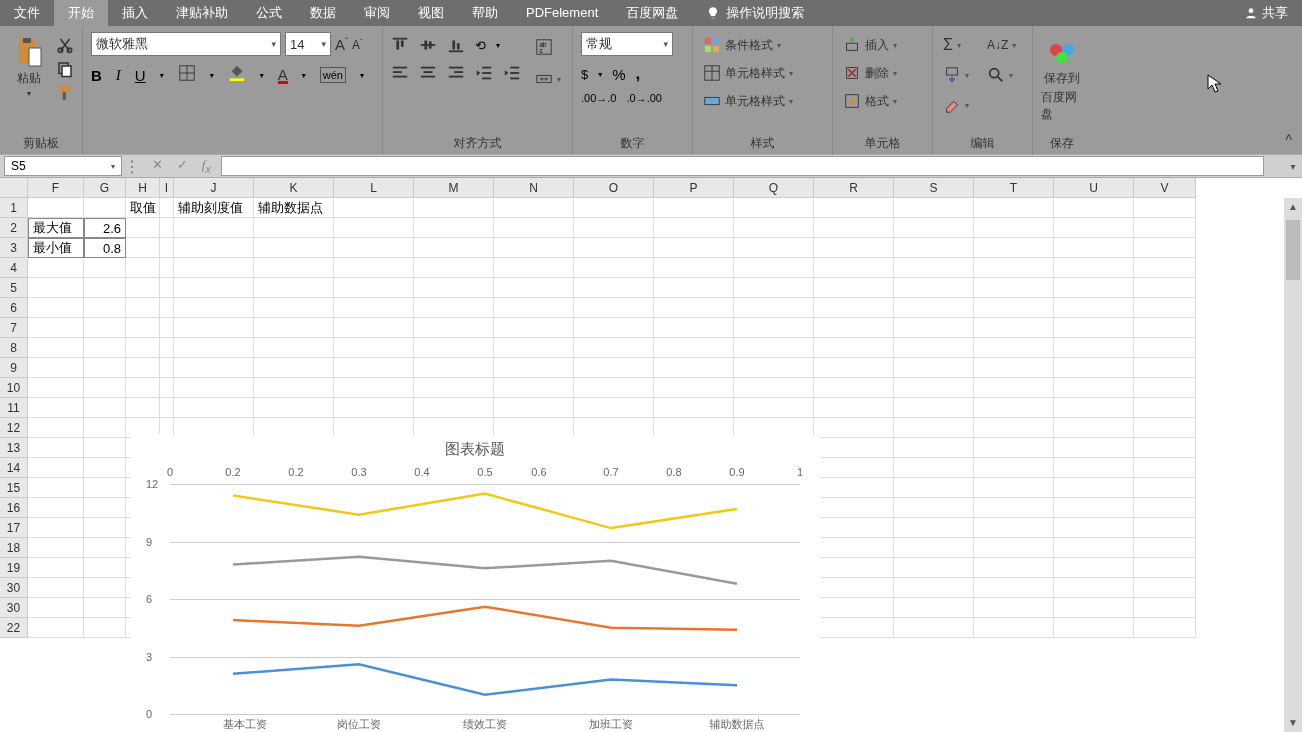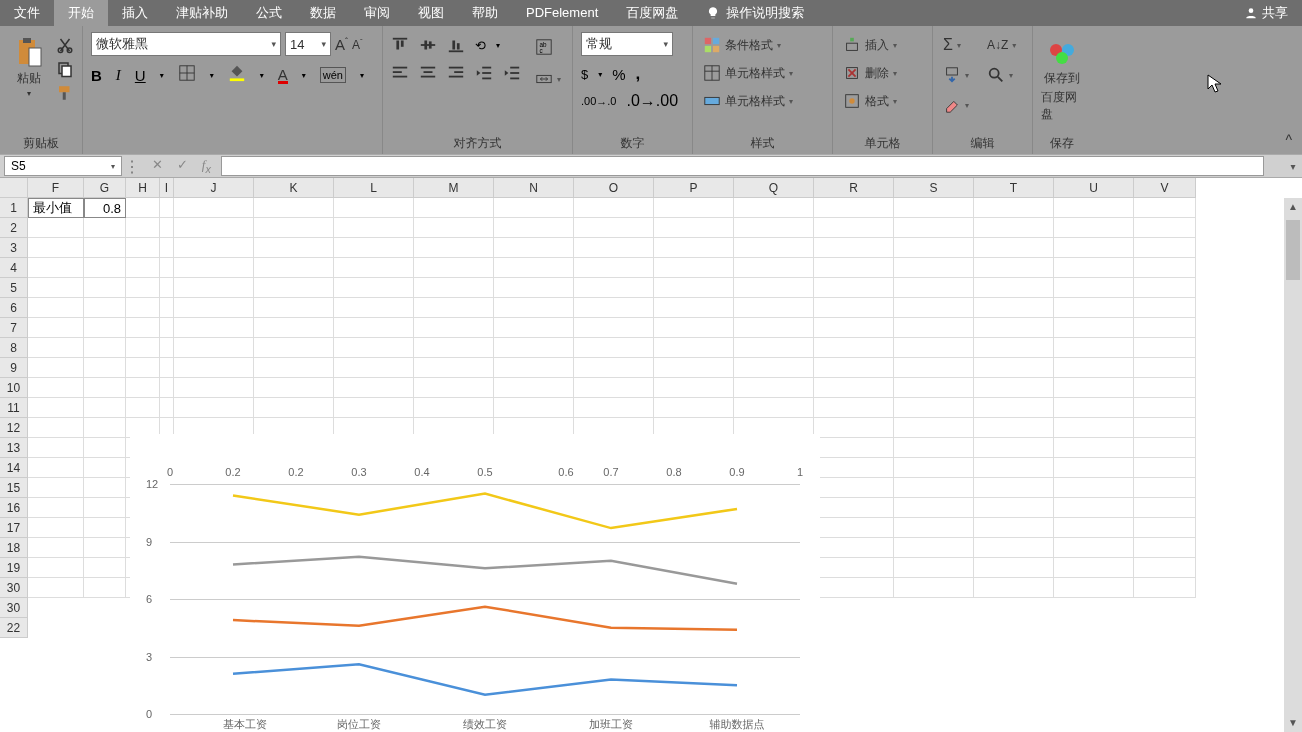--- a/index.html
+++ b/index.html
@@ -247,21 +247,21 @@
           <span class="dd">▾</span>
         </div>
       <div class="row" style="gap:10px">
         <span style="font-size:13px">$</span>
           <span style="font-size:8px">▾</span>
         <span style="font-size:15px">%</span>
         <span style="font-size:17px;font-weight:bold">,</span>
       </div>
       <div class="row" style="gap:10px">
         <span style="font-size:11px">.00→.0</span>
-        <span style="font-size:16px">.0→.00</span>
+        <span style="font-size:11px">.0→.00</span>
       </div>
     </div>
     <div class="group-label">数字</div>
   </div>
 
   <div class="group" style="width:140px">
     <div class="group-body col" style="gap:6px;padding-top:2px">
       <div class="ribbtn">
           <svg class="sm" viewBox="0 0 20 20">
             <rect x="2" y="2" width="7" height="7" fill="#d66"></rect>
@@ -434,20 +434,58 @@
       <div class="rh" style="height: 20px; line-height: 20px;">16</div>
       <div class="rh" style="height: 20px; line-height: 20px;">17</div>
       <div class="rh" style="height: 20px; line-height: 20px;">18</div>
       <div class="rh" style="height: 20px; line-height: 20px;">19</div>
       <div class="rh" style="height: 20px; line-height: 20px;">30</div>
       <div class="rh" style="height: 20px; line-height: 20px;">30</div>
       <div class="rh" style="height: 20px; line-height: 20px;">22</div>
     </div>
   <div class="cells" id="cells">
       <div class="cellrow">
+        <div class="cell" style="width: 56px; height: 20px;"></div>
+        <div class="cell" style="width: 42px; height: 20px;"></div>
+        <div class="cell l" style="width: 34px; height: 20px;">取值</div>
+        <div class="cell" style="width: 14px; height: 20px;"></div>
+        <div class="cell l" style="width: 80px; height: 20px;">辅助刻度值</div>
+        <div class="cell l" style="width: 80px; height: 20px;">辅助数据点</div>
+        <div class="cell" style="width: 80px; height: 20px;"></div>
+        <div class="cell" style="width: 80px; height: 20px;"></div>
+        <div class="cell" style="width: 80px; height: 20px;"></div>
+        <div class="cell" style="width: 80px; height: 20px;"></div>
+        <div class="cell" style="width: 80px; height: 20px;"></div>
+        <div class="cell" style="width: 80px; height: 20px;"></div>
+        <div class="cell" style="width: 80px; height: 20px;"></div>
+        <div class="cell" style="width: 80px; height: 20px;"></div>
+        <div class="cell" style="width: 80px; height: 20px;"></div>
+        <div class="cell" style="width: 80px; height: 20px;"></div>
+        <div class="cell" style="width: 62px; height: 20px;"></div>
+      </div>
+      <div class="cellrow">
+        <div class="cell b l" style="width: 56px; height: 20px;">最大值</div>
+        <div class="cell b" style="width: 42px; height: 20px;">2.6</div>
+        <div class="cell" style="width: 34px; height: 20px;"></div>
+        <div class="cell" style="width: 14px; height: 20px;"></div>
+        <div class="cell" style="width: 80px; height: 20px;"></div>
+        <div class="cell" style="width: 80px; height: 20px;"></div>
+        <div class="cell" style="width: 80px; height: 20px;"></div>
+        <div class="cell" style="width: 80px; height: 20px;"></div>
+        <div class="cell" style="width: 80px; height: 20px;"></div>
+        <div class="cell" style="width: 80px; height: 20px;"></div>
+        <div class="cell" style="width: 80px; height: 20px;"></div>
+        <div class="cell" style="width: 80px; height: 20px;"></div>
+        <div class="cell" style="width: 80px; height: 20px;"></div>
+        <div class="cell" style="width: 80px; height: 20px;"></div>
+        <div class="cell" style="width: 80px; height: 20px;"></div>
+        <div class="cell" style="width: 80px; height: 20px;"></div>
+        <div class="cell" style="width: 62px; height: 20px;"></div>
+      </div>
+      <div class="cellrow">
         <div class="cell b l" style="width: 56px; height: 20px;">最小值</div>
         <div class="cell b" style="width: 42px; height: 20px;">0.8</div>
         <div class="cell" style="width: 34px; height: 20px;"></div>
         <div class="cell" style="width: 14px; height: 20px;"></div>
         <div class="cell" style="width: 80px; height: 20px;"></div>
         <div class="cell" style="width: 80px; height: 20px;"></div>
         <div class="cell" style="width: 80px; height: 20px;"></div>
         <div class="cell" style="width: 80px; height: 20px;"></div>
         <div class="cell" style="width: 80px; height: 20px;"></div>
         <div class="cell" style="width: 80px; height: 20px;"></div>
@@ -816,38 +854,39 @@
         <div class="cell" style="width: 80px; height: 20px;"></div>
         <div class="cell" style="width: 80px; height: 20px;"></div>
         <div class="cell" style="width: 80px; height: 20px;"></div>
         <div class="cell" style="width: 80px; height: 20px;"></div>
         <div class="cell" style="width: 80px; height: 20px;"></div>
         <div class="cell" style="width: 62px; height: 20px;"></div>
       </div>
     </div>
 
   <div class="chart">
+    <div class="chart-title">图表标题</div>
     <div class="plot" id="plot">
         <div class="hgrid" style="top: 230px;"></div>
         <div class="ylab" style="top: 230px;">0</div>
         <div class="hgrid" style="top: 172.5px;"></div>
         <div class="ylab" style="top: 172.5px;">3</div>
         <div class="hgrid" style="top: 115px;"></div>
         <div class="ylab" style="top: 115px;">6</div>
         <div class="hgrid" style="top: 57.5px;"></div>
         <div class="ylab" style="top: 57.5px;">9</div>
         <div class="hgrid" style="top: 0px;"></div>
         <div class="ylab" style="top: 0px;">12</div>
         <div class="xlab" style="left: 0px;">0</div>
         <div class="xlab" style="left: 63px;">0.2</div>
         <div class="xlab" style="left: 126px;">0.2</div>
         <div class="xlab" style="left: 189px;">0.3</div>
         <div class="xlab" style="left: 252px;">0.4</div>
         <div class="xlab" style="left: 315px;">0.5</div>
-        <div class="xlab" style="left: 396px;">0.6</div>
+        <div class="xlab" style="left: 369px;">0.6</div>
         <div class="xlab" style="left: 441px;">0.7</div>
         <div class="xlab" style="left: 504px;">0.8</div>
         <div class="xlab" style="left: 567px;">0.9</div>
         <div class="xlab" style="left: 630px;">1</div>
         <div class="catlab" style="left: 75px;">基本工资</div>
         <div class="catlab" style="left: 189px;">岗位工资</div>
         <div class="catlab" style="left: 315px;">绩效工资</div>
         <div class="catlab" style="left: 441px;">加班工资</div>
         <div class="catlab" style="left: 567px;">辅助数据点</div>
         <svg class="line" width="630" height="230" style="position: absolute; left: 0px; top: 0px;">

